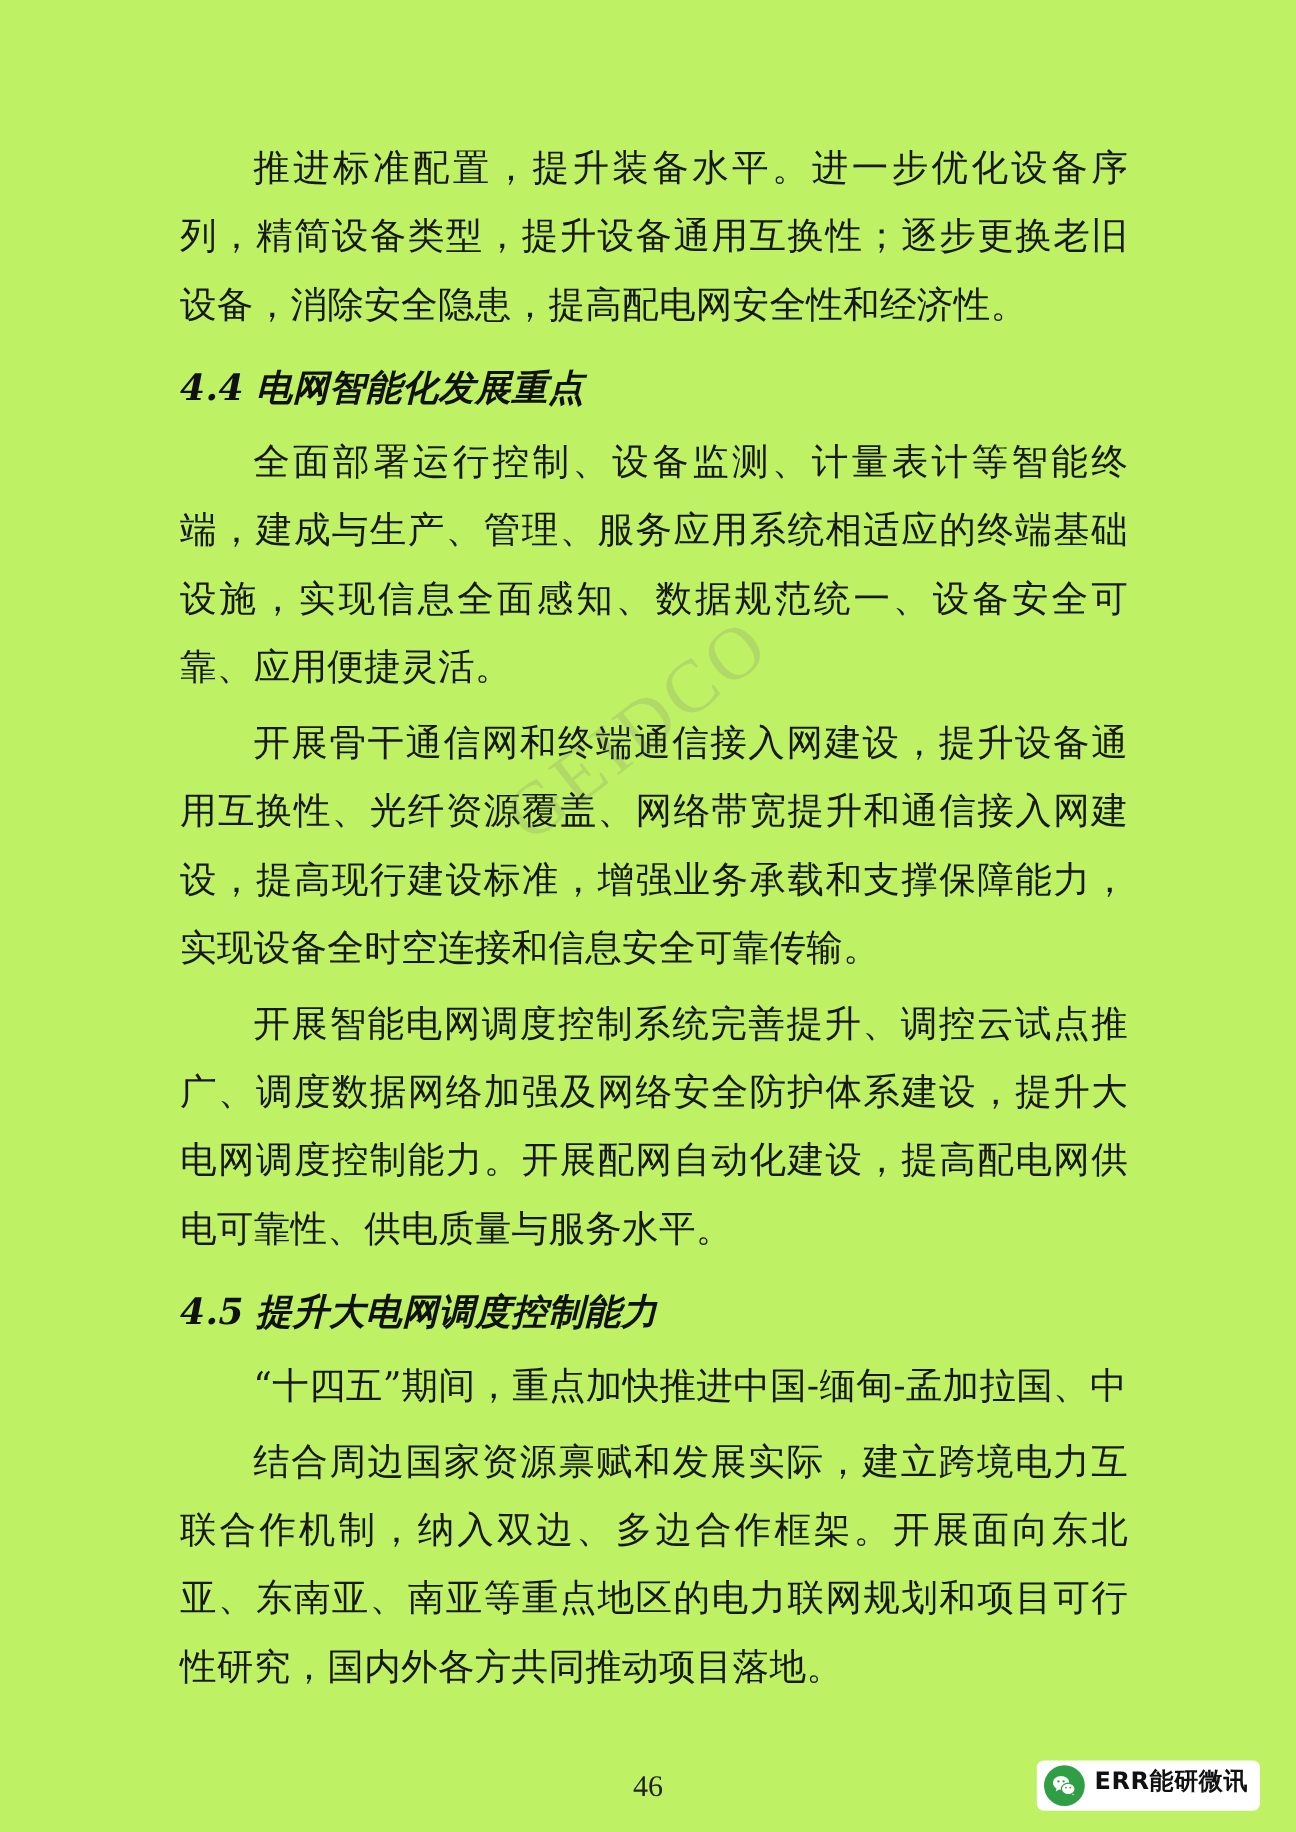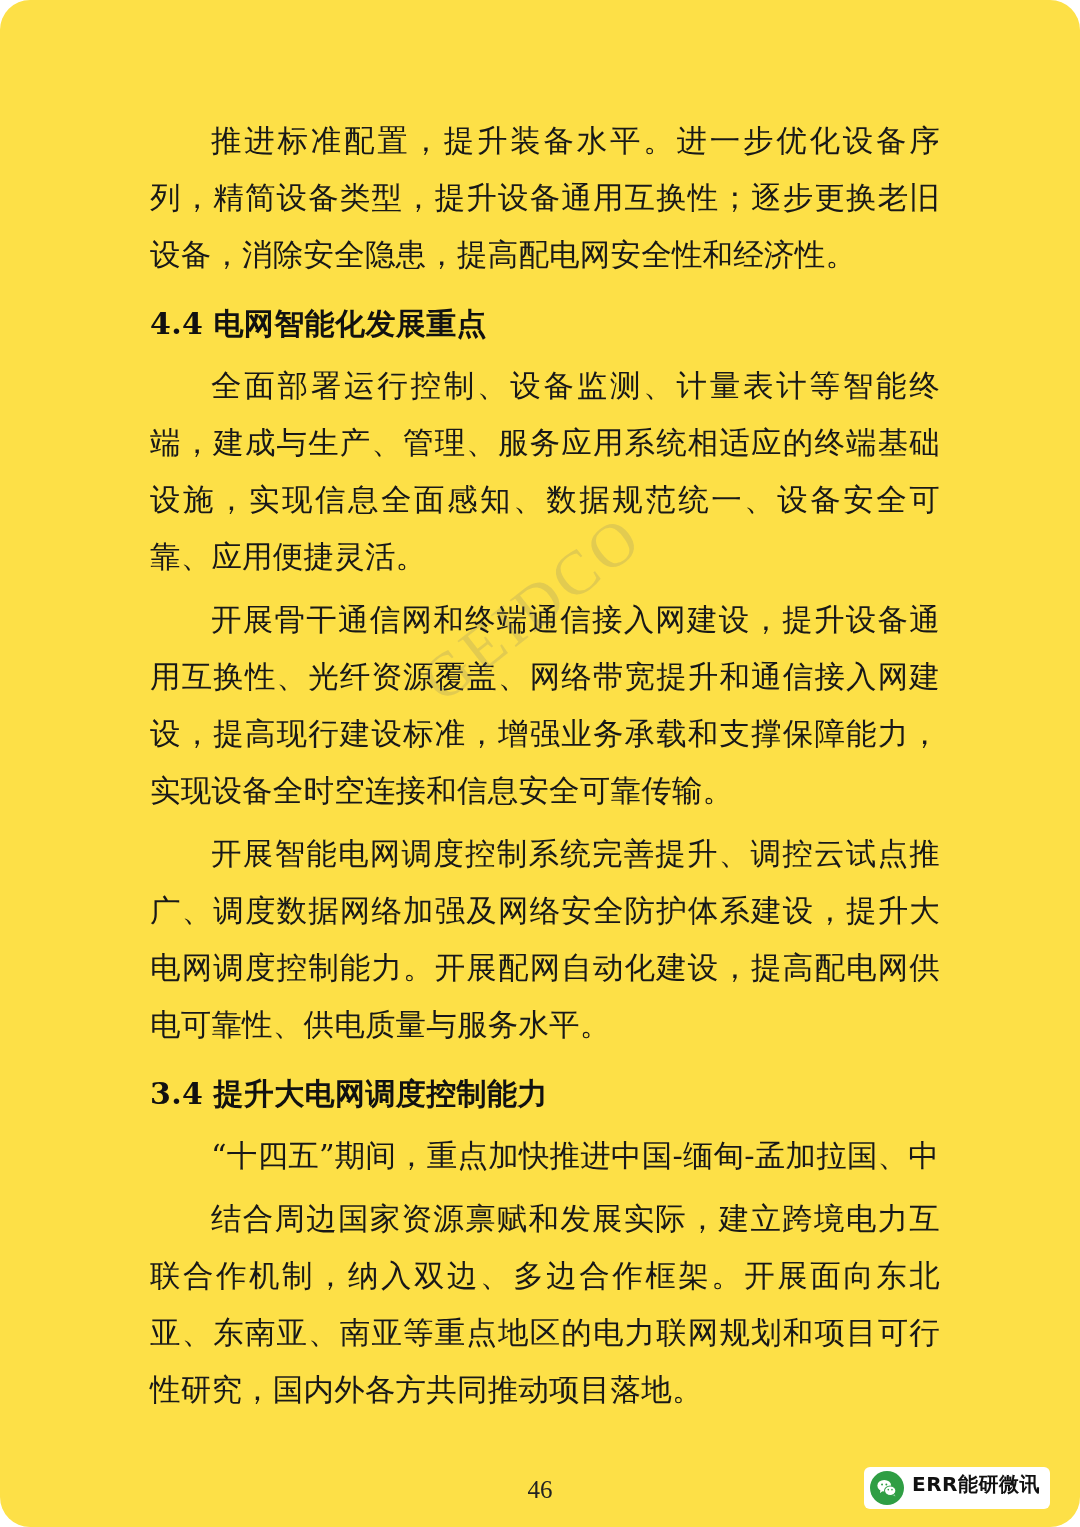--- a/index.html
+++ b/index.html
@@ -11,22 +11,21 @@
     width: 1080px;
     height: 1527px;
     position: relative;
     font-family: "DejaVu Serif", "Liberation Serif", serif;
     color: #1a1a1a;
     overflow: hidden;
   }
   .page {
     position: absolute;
     inset: 0;
-    background: #fde047;
-    border-radius: 30px;
+    background: #bef264;
   }
   .content {
     position: absolute;
     left: 150px;
     top: 112px;
     width: 790px;
   }
   p.body-text {
     margin: 0 0 6px 0;
     font-size: 30.5px;
@@ -37,20 +36,21 @@
     text-indent: 2em;
     color: #181818;
   }
   h2.heading {
     margin: 14px 0 6px 0;
     font-size: 30px;
     line-height: 54px;
     font-weight: bold;
     letter-spacing: 0.4px;
     color: #111111;
+    font-style: italic;
   }
   h2.heading .num {
     margin-right: 10px;
   }
   .watermark {
     position: absolute;
     left: 408px;
     top: 660px;
     font-size: 62px;
     letter-spacing: 4px;
@@ -114,21 +114,21 @@
 
     <h2 class="heading">
       <span class="num">4.4</span><span>电网智能化发展重点</span>
     </h2>
 
     <p class="body-text">全面部署运行控制、设备监测、计量表计等智能终端，建成与生产、管理、服务应用系统相适应的终端基础设施，实现信息全面感知、数据规范统一、设备安全可靠、应用便捷灵活。</p>
     <p class="body-text">开展骨干通信网和终端通信接入网建设，提升设备通用互换性、光纤资源覆盖、网络带宽提升和通信接入网建设，提高现行建设标准，增强业务承载和支撑保障能力，实现设备全时空连接和信息安全可靠传输。</p>
     <p class="body-text">开展智能电网调度控制系统完善提升、调控云试点推广、调度数据网络加强及网络安全防护体系建设，提升大电网调度控制能力。开展配网自动化建设，提高配电网供电可靠性、供电质量与服务水平。</p>
 
     <h2 class="heading">
-      <span class="num">3.4</span><span>提升大电网调度控制能力</span>
+      <span class="num">4.5</span><span>提升大电网调度控制能力</span>
     </h2>
 
     <p class="body-text">“十四五”期间，重点加快推进中国-缅甸-孟加拉国、中</p>
     <p class="body-text">结合周边国家资源禀赋和发展实际，建立跨境电力互联合作机制，纳入双边、多边合作框架。开展面向东北亚、东南亚、南亚等重点地区的电力联网规划和项目可行性研究，国内外各方共同推动项目落地。</p>
 
   </div>
 
   <div class="watermark">GEIDCO</div>
 
   <div class="page-number">46</div>

